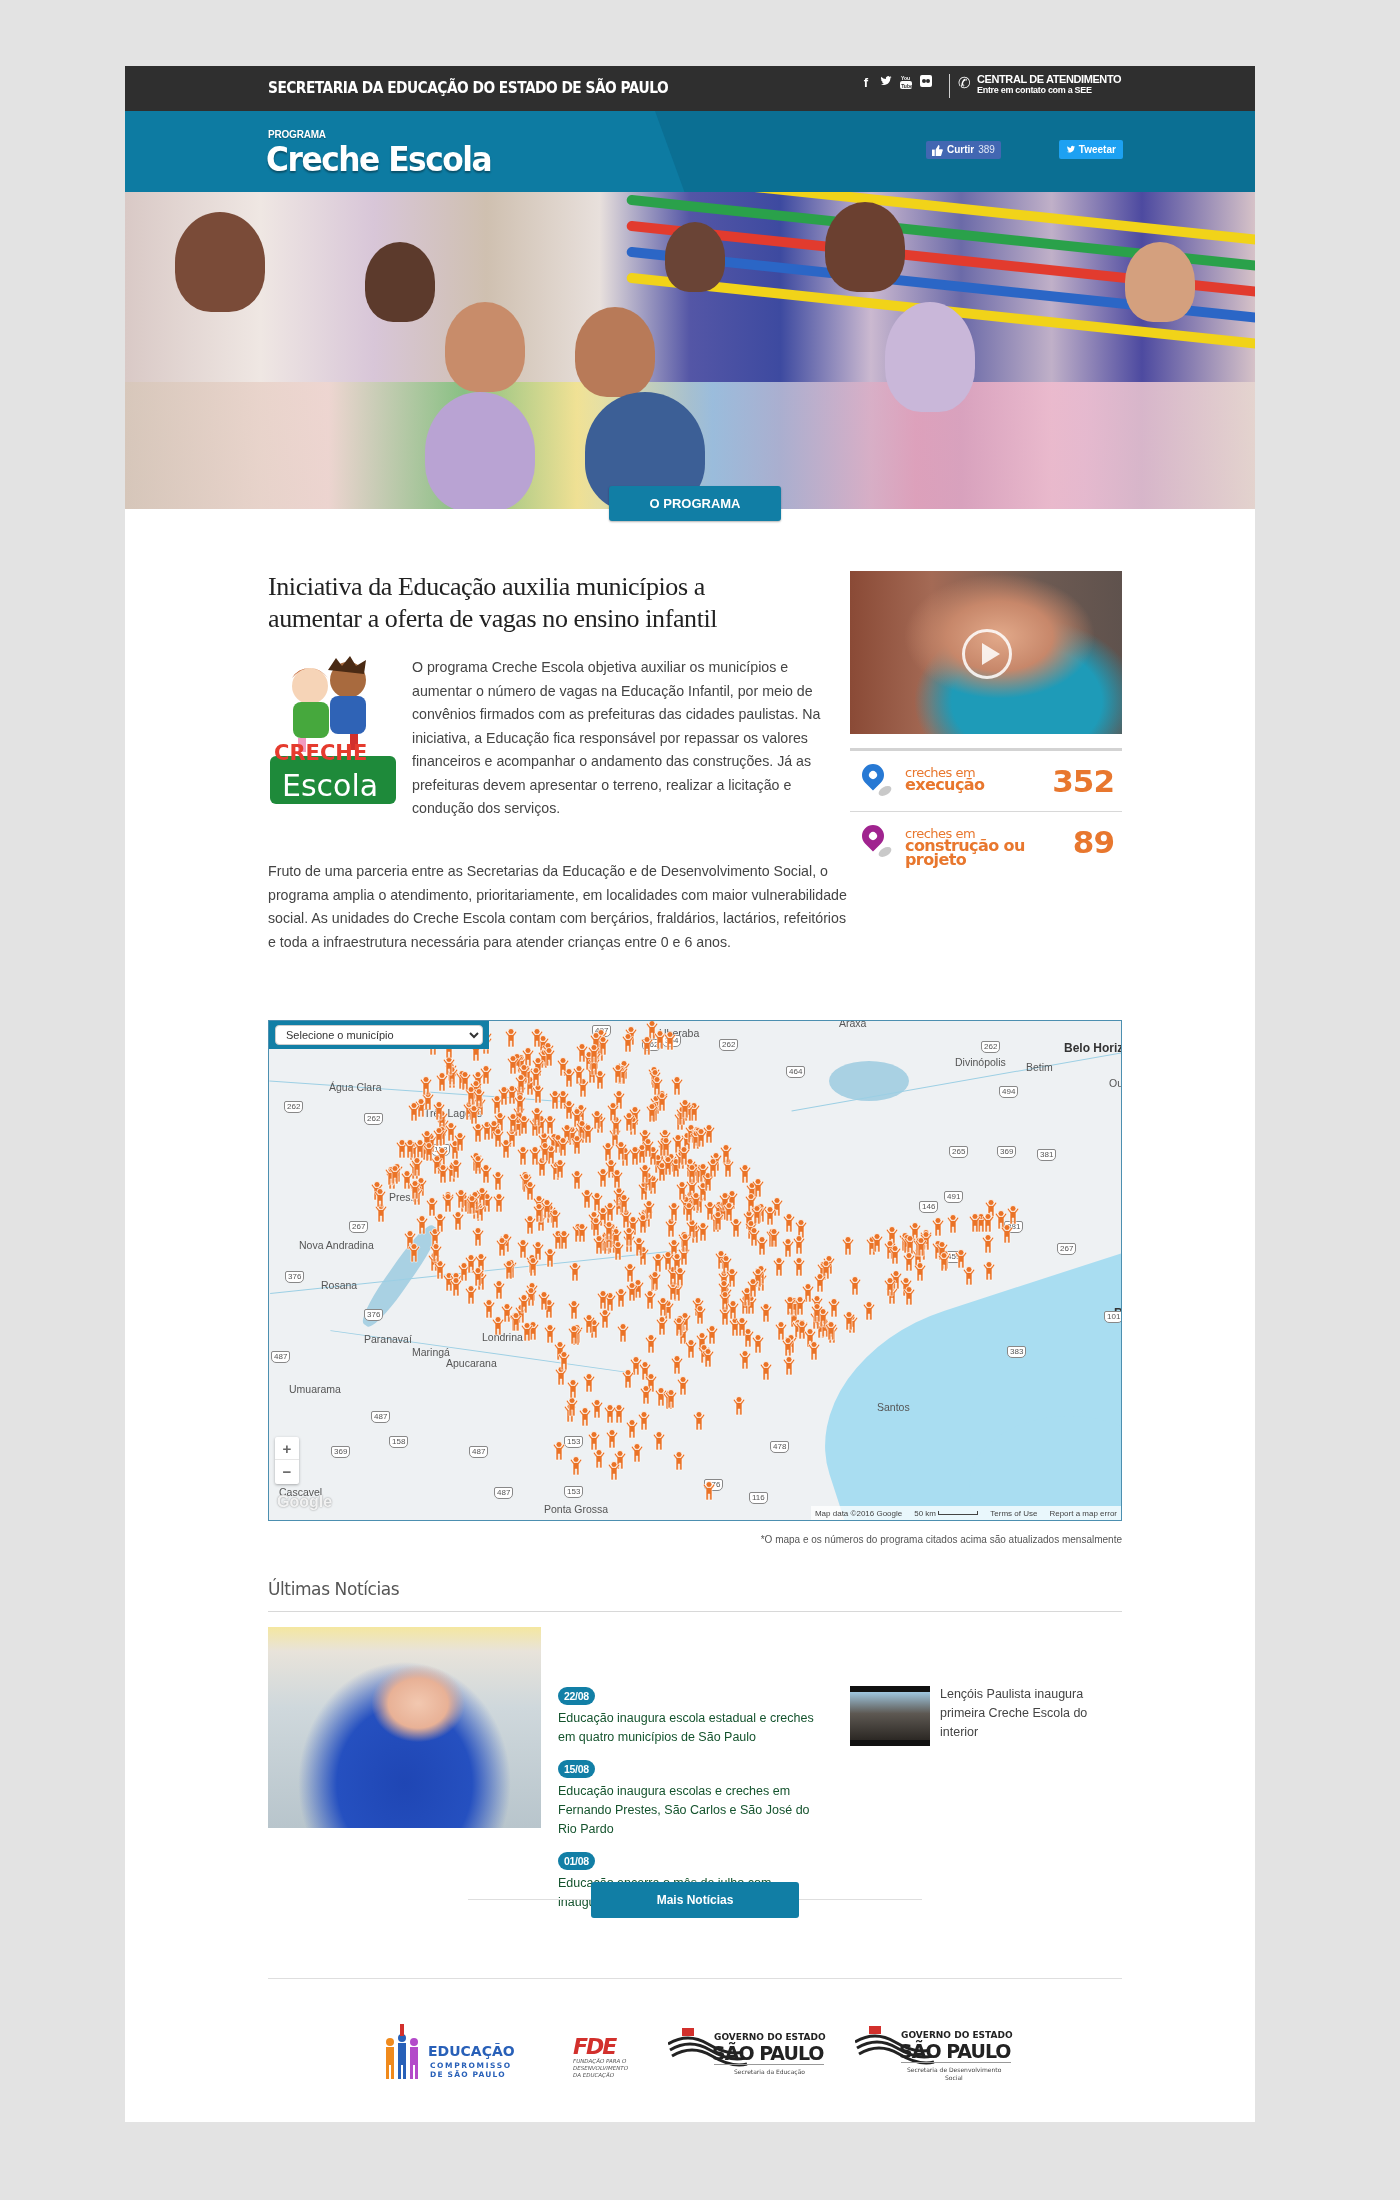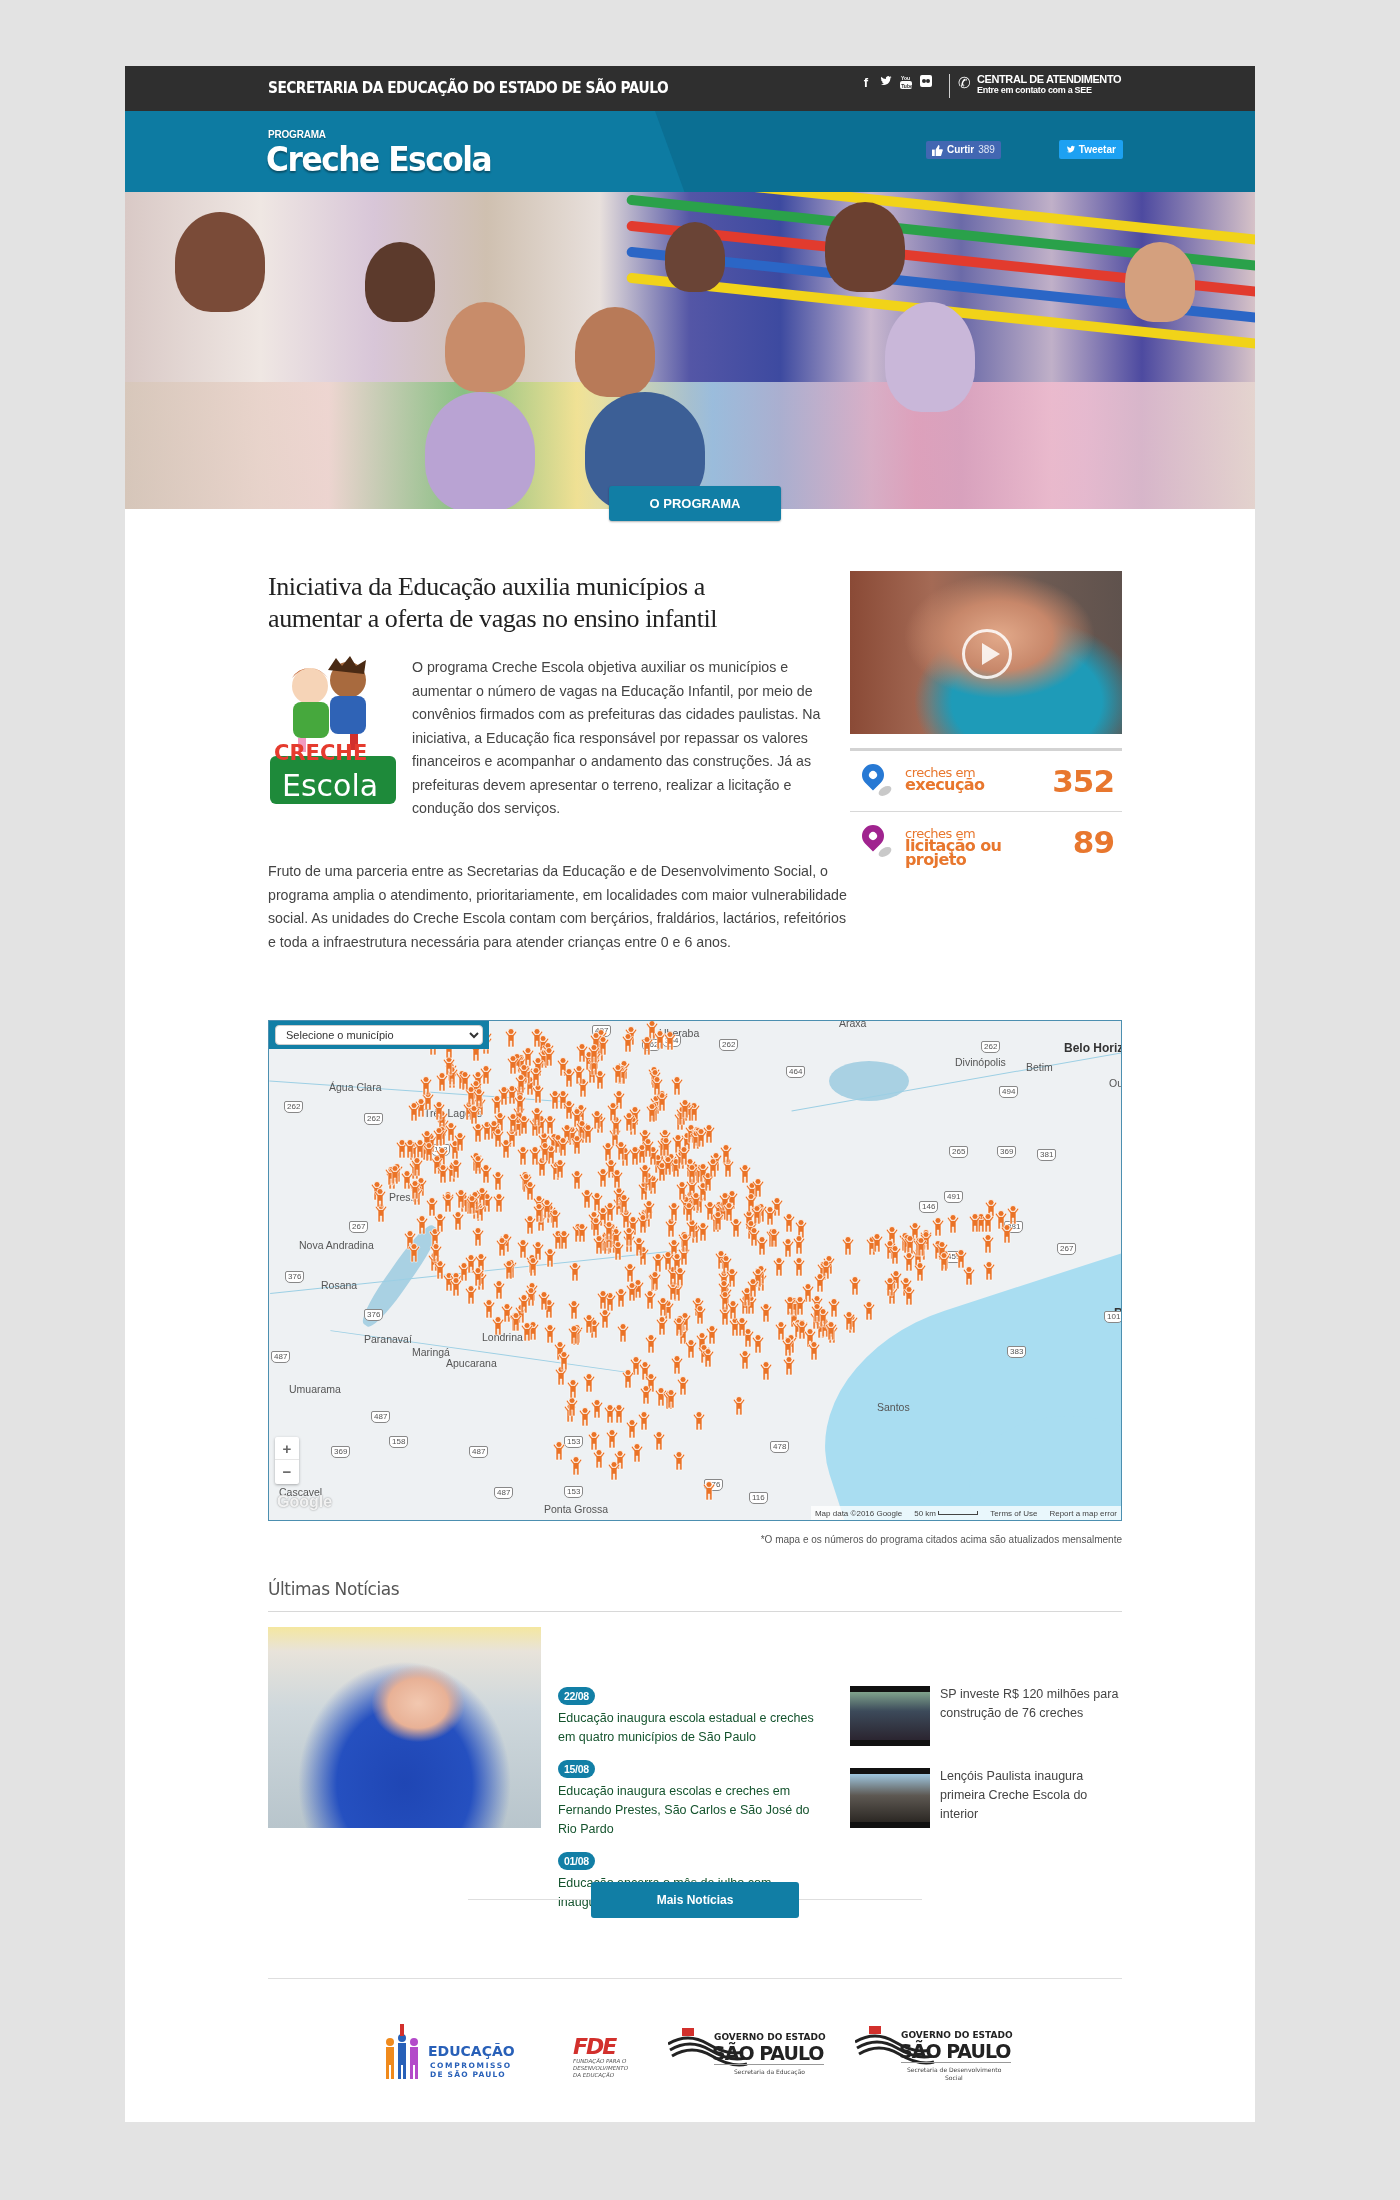--- a/index.html
+++ b/index.html
@@ -214,21 +214,21 @@
       <div class="shadow"></div>
       <div class="pin" style="background:#2779d4"></div>
       <div class="l1">creches em</div>
       <div class="l2">execução</div>
       <div class="num">352</div>
     </div>
     <div class="stat tall">
       <div class="shadow"></div>
       <div class="pin" style="background:#a0238f"></div>
       <div class="l1">creches em</div>
-      <div class="l2">licitação ou projeto</div>
+      <div class="l2">construção ou projeto</div>
       <div class="num">89</div>
     </div>
   </div>
 
   <div class="map">
     <div class="sea"></div>
     <div class="lake" style="left:560px;top:40px;width:80px;height:40px"></div>
     <div class="lake" style="left:700px;top:395px;width:200px;height:140px;background:#a9ddf1"></div>
     <div class="lake" style="left:120px;top:195px;width:22px;height:120px;border-radius:40%;transform:rotate(35deg)"></div>
     <div class="road" style="left:0;top:70px;width:300px;transform:rotate(4deg)"></div>
@@ -3556,26 +3556,20 @@
     </div>
     <div class="news-item">
       <span class="date">01/08</span>
       <div class="t">Educação encerra o mês de julho com inauguração de escolas e creches</div>
     </div>
   </div>
 
   <div class="news-right">
     <div class="vid-item">
       <div class="thumb">
-          <div class="pic" style="background:linear-gradient(180deg,#7fa38c 0%,#3c4a5a 40%,#2b2530 100%)"></div>
-        </div>
-      <div class="t">SP investe R$ 120 milhões para construção de 76 creches</div>
-    </div>
-    <div class="vid-item">
-      <div class="thumb">
           <div class="pic" style="background:linear-gradient(180deg,#9fc7e0 0%,#5d5852 45%,#2c2824 100%)"></div>
         </div>
       <div class="t">Lençóis Paulista inaugura primeira Creche Escola do interior</div>
     </div>
   </div>
 
   <div class="more-line"></div>
   <div class="btn-more">Mais Notícias</div>
   <div class="foot-rule"></div>
 

